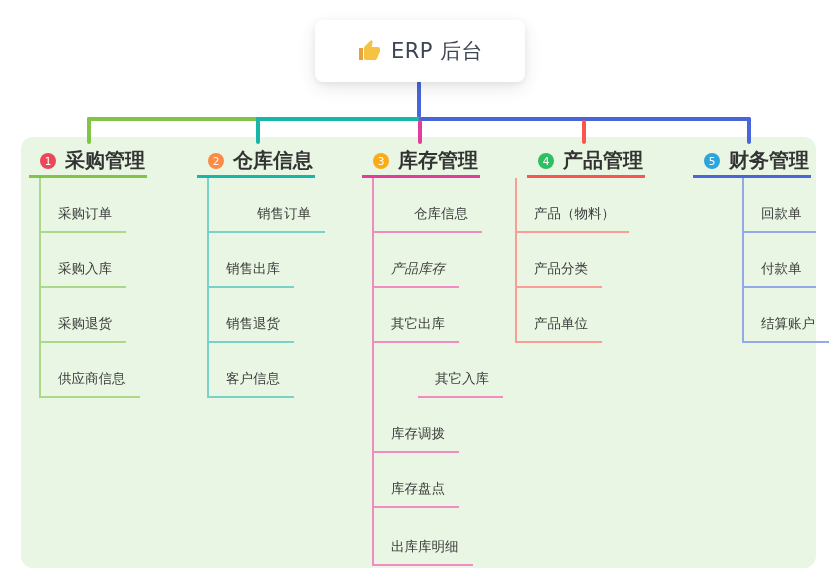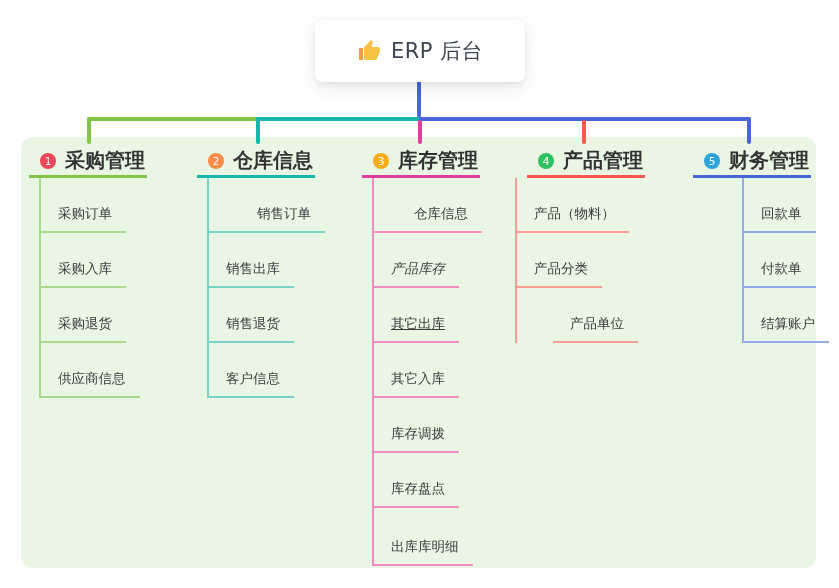--- a/index.html
+++ b/index.html
@@ -108,35 +108,35 @@
   <div class="child" style="border-bottom-color: rgb(122, 209, 200);">客户信息</div>
 </div>
 
 <div class="branch-header c3h" style="border-bottom-color: rgb(226, 61, 156);">
   <span class="badge" style="background: rgb(249, 172, 24);">3</span>
   <span class="label">库存管理</span>
 </div>
 <div class="children c3c" style="border-left-color: rgb(240, 140, 194);">
   <div class="child" style="border-bottom-color: rgb(240, 140, 194); padding-left: 40px;">仓库信息</div>
   <div class="child" style="border-bottom-color: rgb(240, 140, 194); font-style: italic;">产品库存</div>
-  <div class="child" style="border-bottom-color: rgb(240, 140, 194); text-decoration: underline;">其它出库</div>
-  <div class="child" style="border-bottom-color: rgb(240, 140, 194);">其它入库</div>
+  <div class="child" style="border-bottom-color: rgb(240, 140, 194);">其它出库</div>
+  <div class="child" style="border-bottom-color: rgb(240, 140, 194); margin-left: 44px;">其它入库</div>
   <div class="child" style="border-bottom-color: rgb(240, 140, 194);">库存调拨</div>
   <div class="child" style="border-bottom-color: rgb(240, 140, 194);">库存盘点</div>
   <div class="child" style="border-bottom-color: rgb(240, 140, 194); margin-top: 28px;">出库库明细</div>
 </div>
 
 <div class="branch-header c4h" style="border-bottom-color: rgb(249, 86, 78);">
   <span class="badge" style="background: rgb(45, 192, 96);">4</span>
   <span class="label">产品管理</span>
 </div>
 <div class="children c4c" style="border-left-color: rgb(250, 157, 150);">
   <div class="child" style="border-bottom-color: rgb(250, 157, 150);">产品（物料）</div>
   <div class="child" style="border-bottom-color: rgb(250, 157, 150);">产品分类</div>
-  <div class="child" style="border-bottom-color: rgb(250, 157, 150); margin-left: 36px;">产品单位</div>
+  <div class="child" style="border-bottom-color: rgb(250, 157, 150);">产品单位</div>
 </div>
 
 <div class="branch-header c5h" style="border-bottom-color: rgb(72, 102, 217);">
   <span class="badge" style="background: rgb(43, 165, 220);">5</span>
   <span class="label">财务管理</span>
 </div>
 <div class="children c5c" style="border-left-color: rgb(148, 169, 233);">
   <div class="child" style="border-bottom-color: rgb(148, 169, 233);">回款单</div>
   <div class="child" style="border-bottom-color: rgb(148, 169, 233);">付款单</div>
   <div class="child" style="border-bottom-color: rgb(148, 169, 233);">结算账户</div>

